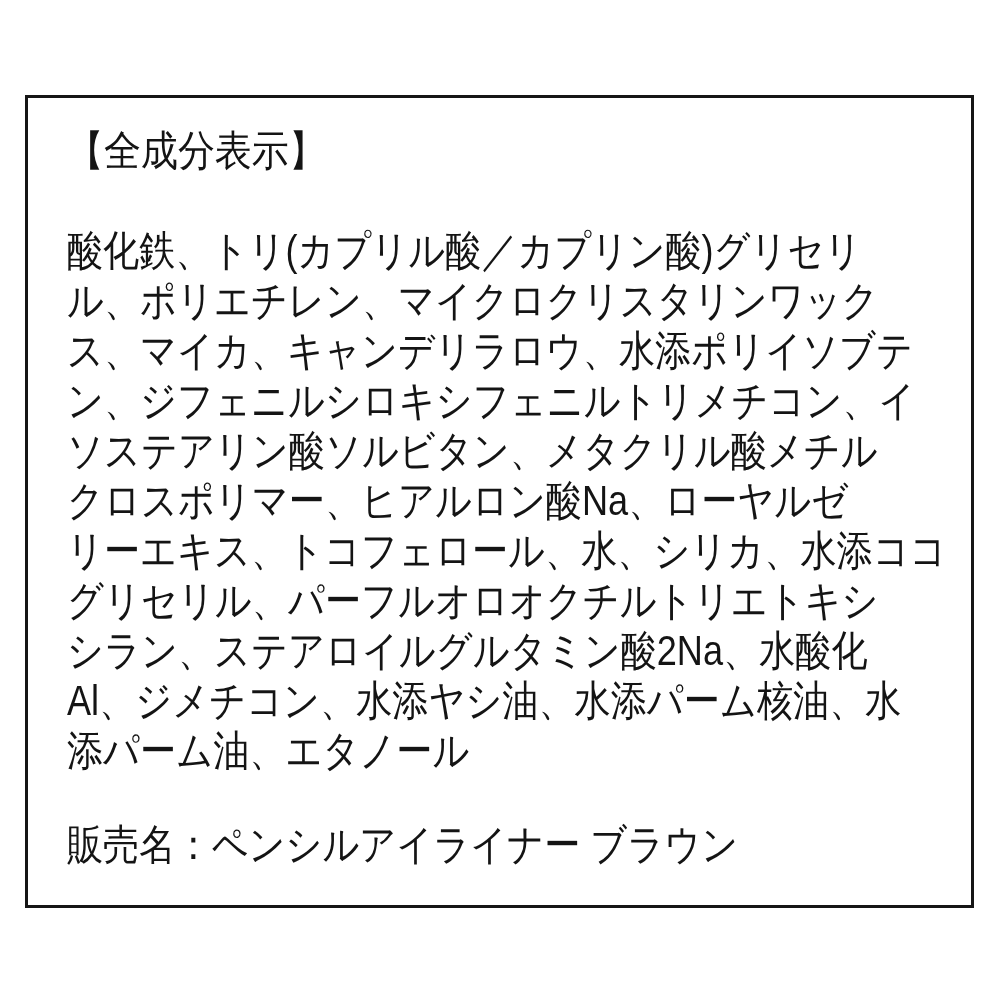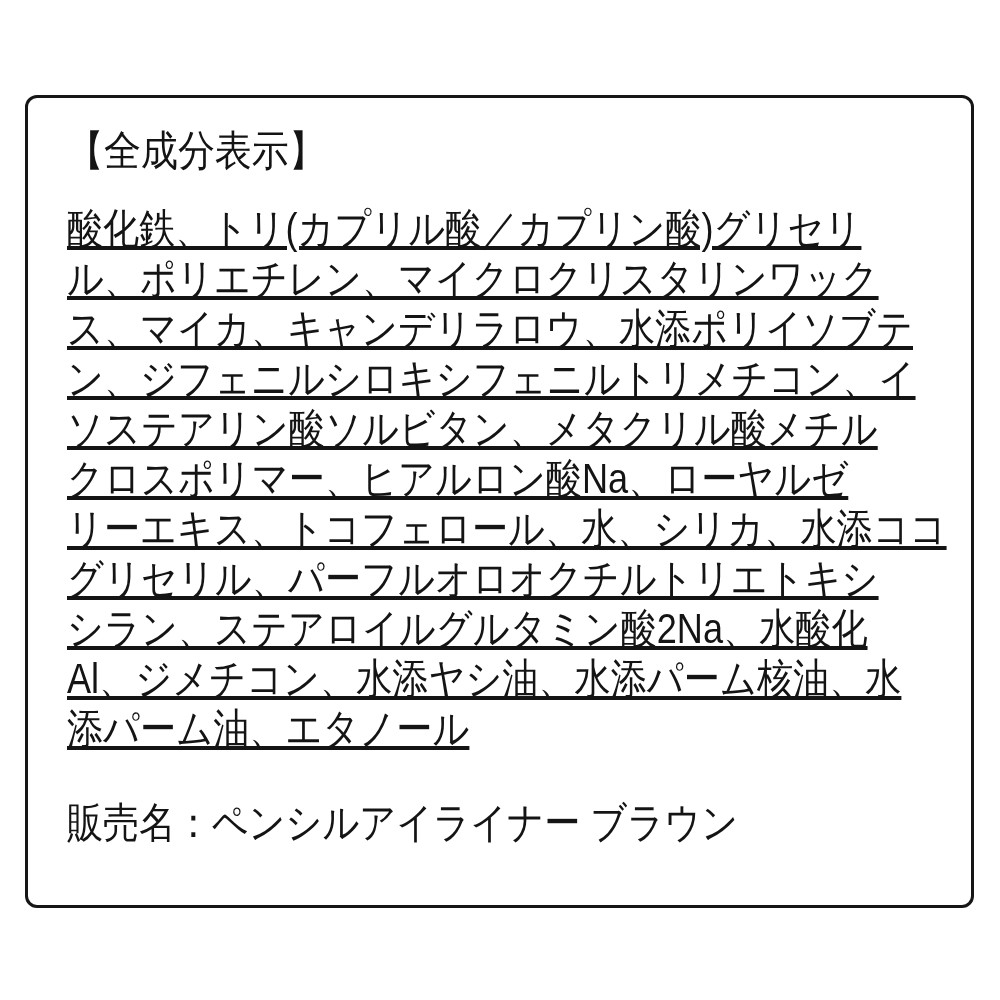--- a/index.html
+++ b/index.html
@@ -16,37 +16,36 @@
     overflow: hidden;
   }
   .label-card {
     position: absolute;
     left: 25px;
     top: 95px;
     width: 949px;
     height: 813px;
     box-sizing: border-box;
     border: 3px solid #161616;
-    border-radius: 12px;
+    border-radius: 0;
     background: #ffffff;
     padding: 28px 30px 0 39px;
   }
   .heading {
     margin: 0;
     font-size: 42px;
     font-weight: 400;
     line-height: 50px;
     white-space: nowrap;
     transform: scaleX(0.88);
     transform-origin: 0 50%;
     letter-spacing: 0;
   }
   .ingredients {
-    margin-top: 28px;
-    text-decoration: underline;
+    margin-top: 50px;
   }
   .ing-line {
     font-size: 42px;
     line-height: 50px;
     white-space: nowrap;
     transform: scaleX(0.86);
     transform-origin: 0 50%;
     letter-spacing: 0;
   }
   .product-name {

